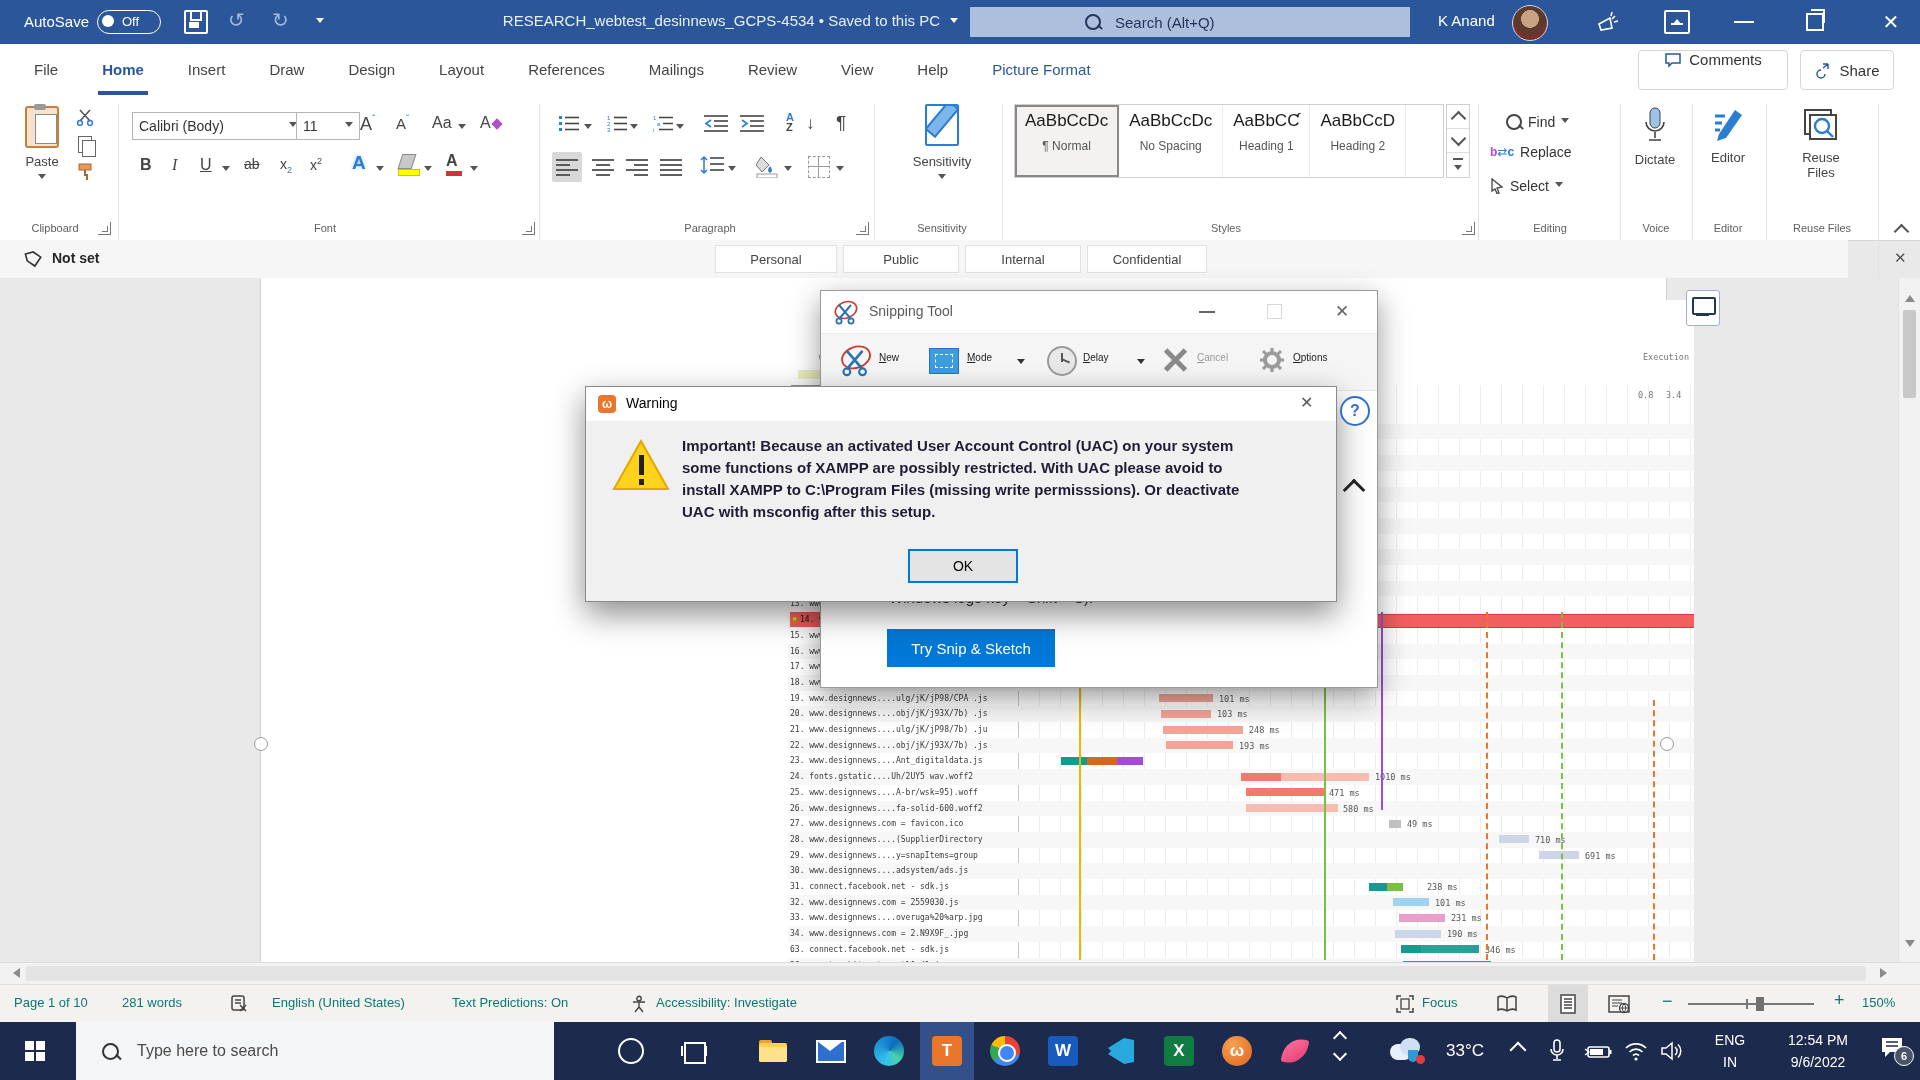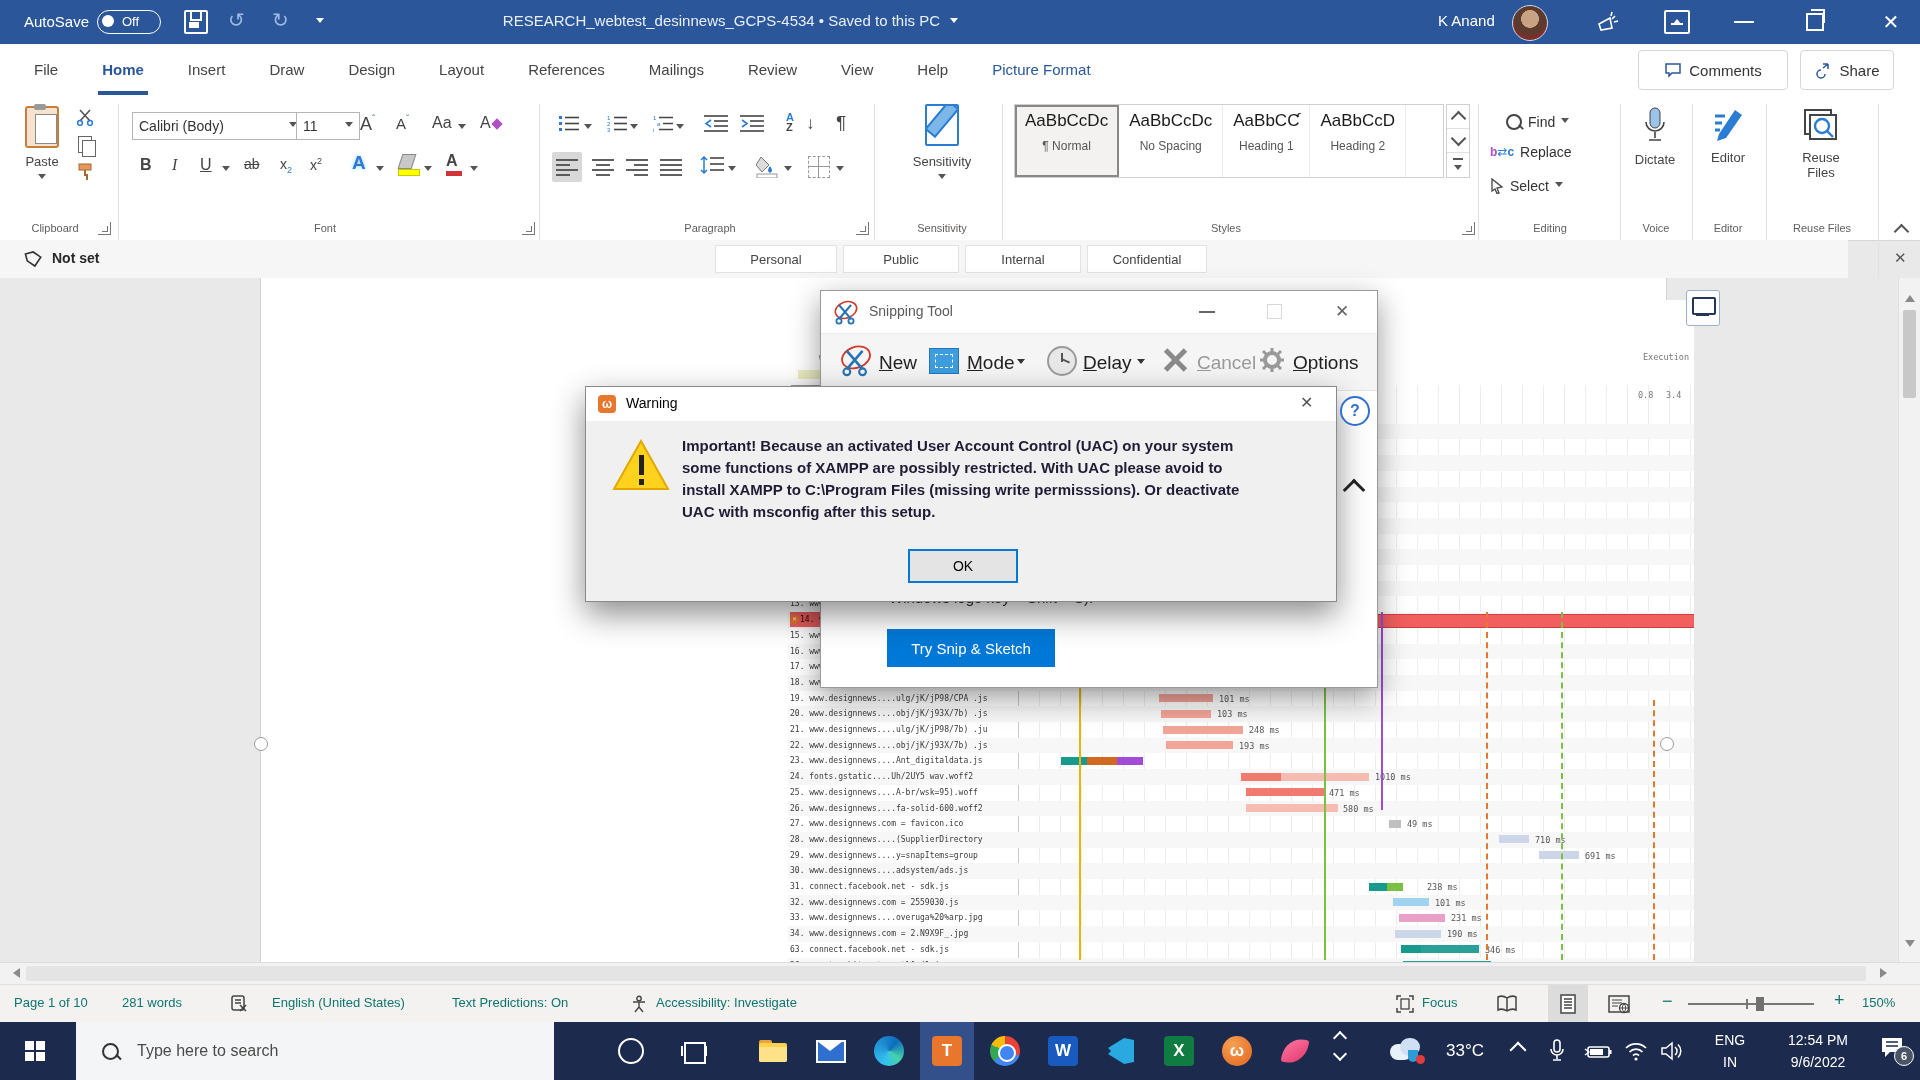--- a/index.html
+++ b/index.html
@@ -35,21 +35,21 @@
   #sensbar{left:0;top:240px;width:1848px;height:38px;background:#f6f6f6;border-bottom:2px solid #0f172a;}
   .sensopt{position:absolute;top:5px;height:26px;background:#fff;border:1px solid #e2e2e2;font-size:13px;color:#444;display:flex;align-items:center;justify-content:center;}
   
   #docarea{left:0;top:278px;width:1920px;height:684px;background:#e9e9e9;overflow:hidden;}
   #page{position:absolute;left:260px;top:0;width:1405px;height:684px;background:#fff;border-left:1px solid #d2d2d2;border-right:1px solid #d2d2d2;}
   #shot{position:absolute;left:527px;top:22px;width:906px;height:662px;background:#fff;overflow:hidden;}
   .row-t{position:absolute;left:2px;width:226px;height:15px;font-family:"DejaVu Sans Mono",monospace;font-size:8px;color:#3a3a3a;white-space:nowrap;overflow:hidden;line-height:15px;}
   .errb{display:inline-block;width:9px;height:9px;border-radius:50%;background:#e8762c;color:#fff;font-size:7px;line-height:9px;text-align:center;margin-right:1px;vertical-align:middle;}
   
   #snipwin{left:820px;top:290px;width:556px;height:396px;background:#fff;border:1px solid #9a9a9a;box-shadow:0 10px 28px rgba(0,0,0,.4);z-index:20;}
-  .sniplabel{display:inline-block;font-size:19px;color:#222;}
+  .sniplabel{display:inline-block;font-size:10px;color:#222;}
   .sniplabel::first-letter{text-decoration:underline;}
   .sniplabel.dis{color:#9a9a9a;}
   
   #warndlg{left:585px;top:386px;width:750px;height:214px;background:#f0f0f0;border:1px solid #8a8a8a;box-shadow:0 12px 30px rgba(0,0,0,.45);z-index:30;}
   
   #statusbar{left:0;top:984px;width:1920px;height:38px;background:#f3f2f1;border-top:1px solid #e1dfdd;font-size:13px;color:#0f766e;}
   .st{position:absolute;top:10px;}
   
   #taskbar{left:0;top:1022px;width:1920px;height:58px;background:#1c2a4e;color:#fff;}
   .tslot{position:absolute;top:0;width:54px;height:58px;display:flex;align-items:center;justify-content:center;}
@@ -69,41 +69,47 @@
     </span>
     <span class="abs" style="left:184px;top:10px;width:20px;height:20px;border:2px solid #fff;border-radius:2px;">
       <span class="abs" style="left:4px;top:0;width:8px;height:7px;background:#2b579a;border:2px solid #fff;border-top:none;"></span>
       <span class="abs" style="left:3px;top:10px;width:10px;height:6px;background:#fff;"></span>
     </span>
     <span class="abs tb-ic" style="left:228px;top:8px;font-size:20px;color:#9fb9e0;">↺</span>
     <span class="abs tb-ic" style="left:272px;top:8px;font-size:20px;color:#9fb9e0;">↻</span>
     <span class="abs dd w" style="left:316px;top:18px;"></span>
     <span class="abs" style="left:460px;top:12px;width:480px;text-align:right;font-size:15px;color:#e8eefc;white-space:nowrap;">RESEARCH_webtest_desinnews_GCPS-4534 • Saved to this PC</span>
     <span class="abs dd w" style="left:950px;top:18px;"></span>
+    <div class="abs" style="left:970px;top:7px;width:440px;height:30px;background:#aebfde;display:flex;align-items:center;">
+      <span style="margin-left:115px;width:12px;height:12px;border:2px solid #24355c;border-radius:50%;position:relative;">
+        <span style="position:absolute;left:10px;top:10px;width:6px;height:2px;background:#24355c;transform:rotate(45deg);"></span>
+      </span>
+      <span style="margin-left:14px;font-size:15px;color:#24355c;">Search (Alt+Q)</span>
+    </div>
     <span class="abs" style="left:1438px;top:12px;font-size:15px;">K Anand</span>
     <span class="abs" style="left:1512px;top:5px;width:34px;height:34px;border-radius:50%;background:radial-gradient(circle at 50% 38%,#c9a183 32%,#5d3a2e 34% 60%,#7a2f2a 62%);border:1px solid #cfd8ea;"></span>
     <span class="abs" style="left:1596px;top:10px;width:22px;height:22px;">
       <svg width="24" height="24" viewBox="0 0 24 24">
           <path d="M3 14 L14 8 L16 18 L5 20 Z M16 9 l3 -3 M18 12 l4 -1 M15 6 l1 -4" stroke="#fff" stroke-width="1.6" fill="none"></path>
         </svg>
     </span>
     <span class="abs" style="left:1664px;top:10px;width:22px;height:20px;border:2px solid #fff;border-radius:2px;">
       <span class="abs" style="left:7px;top:3px;width:0;height:0;border:4px solid transparent;border-bottom:5px solid #fff;"></span>
       <span class="abs" style="left:5px;top:11px;width:12px;height:2px;background:#fff;"></span>
     </span>
     <span class="abs" style="left:1734px;top:21px;width:20px;height:2px;background:#fff;"></span>
     <span class="abs" style="left:1806px;top:13px;width:14px;height:14px;border:2px solid #fff;">
       <span class="abs" style="left:3px;top:-6px;width:12px;height:12px;border-top:2px solid #fff;border-right:2px solid #fff;"></span>
     </span>
     <span class="abs" style="left:1880px;top:11px;width:22px;height:22px;font-size:20px;line-height:22px;text-align:center;">✕</span>
   </div>
 
   <div id="tabrow" class="abs">
     <div style="padding-left:12px;"><span class="tab">File</span><span class="tab active">Home</span><span class="tab">Insert</span><span class="tab">Draw</span><span class="tab">Design</span><span class="tab">Layout</span><span class="tab">References</span><span class="tab">Mailings</span><span class="tab">Review</span><span class="tab">View</span><span class="tab">Help</span><span class="tab ctx">Picture Format</span></div>
-    <div class="abs" style="left:1638px;top:6px;width:148px;height:38px;border:1px solid #d6d6d6;border-radius:4px;display:flex;align-items:center;justify-content:center;gap:7px;">
+    <div class="abs" style="left:1638px;top:6px;width:148px;height:38px;border:1px solid #d6d6d6;border-radius:4px;display:flex;justify-content:center;gap:7px;">
       <svg width="18" height="18" viewBox="0 0 18 18">
           <path d="M2 3 h14 v9 h-8 l-3 3 v-3 h-3 z" fill="none" stroke="#2b579a" stroke-width="1.5"></path>
         </svg>
       <span style="font-size:15px;color:#333;">Comments</span>
     </div>
     <div class="abs" style="left:1800px;top:6px;width:92px;height:38px;border:1px solid #d6d6d6;border-radius:4px;display:flex;align-items:center;justify-content:center;gap:7px;">
       <svg width="18" height="18" viewBox="0 0 18 18">
           <path d="M7 9 a4 4 0 1 0 4 4 M9 7 l5 -4 M14 3 l0 5 M14 3 l-5 0" stroke="#2b579a" stroke-width="1.5" fill="none"></path>
         </svg>
       <span style="font-size:15px;color:#333;">Share</span>

